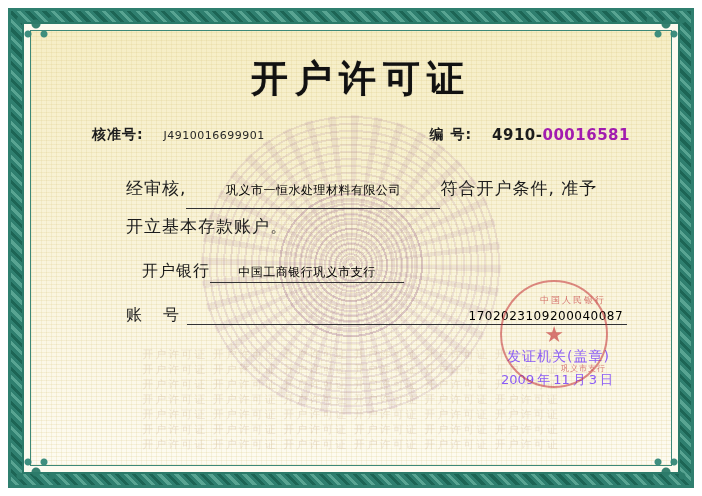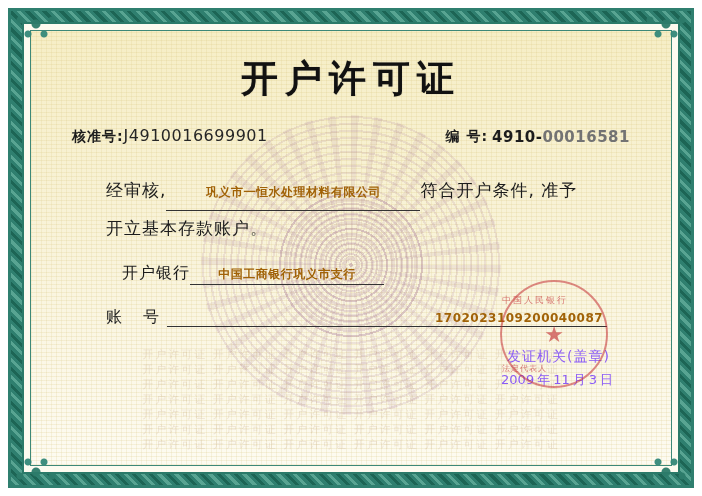--- a/index.html
+++ b/index.html
@@ -136,21 +136,21 @@
   .watermark-band div { text-align: center; }
 
   
   .content {
     position: absolute;
     left: 30px;
     top: 30px;
     right: 30px;
     bottom: 30px;
     box-sizing: border-box;
-    padding: 18px 42px 0 42px;
+    padding: 18px 42px 0 62px;
     font-family: "DejaVu Sans", "Liberation Sans", sans-serif;
     color: #1c1c1c;
   }
 
   .title {
     text-align: center;
     font-size: 37px;
     font-weight: bold;
     letter-spacing: 7px;
     color: #111111;
@@ -166,40 +166,40 @@
     font-size: 13px;
   }
   .label-bold {
     font-weight: bold;
     font-size: 14px;
     letter-spacing: 1px;
   }
   .approval {
     display: flex;
     align-items: baseline;
-    gap: 0;
+    gap: 20px;
   }
   .approval .value {
-    font-size: 16px;
+    font-size: 11px;
     color: #262626;
     letter-spacing: 0.5px;
     padding-bottom: 1px;
   }
   .serial {
     display: flex;
     align-items: center;
-    gap: 4px;
+    gap: 20px;
   }
   .serial .value {
     font-size: 15px;
     font-weight: bold;
     letter-spacing: 0.5px;
   }
   .serial .value .red {
-    color: #737373;
+    color: #a21caf;
   }
 
   .body-block {
     margin-top: 27px;
     font-size: 17px;
     line-height: 34px;
     letter-spacing: 1px;
   }
   .body-line {
     display: flex;
@@ -210,22 +210,22 @@
     display: inline-block;
     width: 34px;
   }
   .fill {
     display: inline-block;
     border-bottom: 1px solid #333333;
     text-align: center;
     font-size: 12px;
     letter-spacing: 0.5px;
     padding: 0 4px 1px 4px;
-    color: #a16207;
-    font-weight: 700;
+    color: #000000;
+    font-weight: 400;
   }
   .fill.company { width: 246px; }
   .fill.legal { width: 132px; }
   .fill.bank { width: 186px; }
   .fill.account { width: 430px; text-align: right; padding-left: 6px; }
 
   .line2 {
     margin-left: 34px;
   }
 
@@ -283,21 +283,21 @@
     top: 50%;
     transform: translate(-50%,-50%);
     font-size: 22px;
     color: rgba(193,39,45,0.72);
   }
   .seal .arc-top,
   .seal .arc-bottom {
     position: absolute;
     left: 0;
     right: 0;
-    text-align: left;
+    text-align: right;
     font-size: 9px;
     letter-spacing: 2px;
   }
   .seal .arc-top { top: 12px; }
   .seal .arc-bottom { bottom: 12px; font-size: 8px; letter-spacing: 1px; }
 </style>
 </head>
 <body>
 
 <div class="certificate">
@@ -367,17 +367,17 @@
     <div class="issuer">
       <div>发证机关(盖章)</div>
       <div class="date">
         <span>2009</span><span class="num">年</span><span>11</span><span class="num">月</span><span>3</span><span class="num">日</span>
       </div>
     </div>
 
     <div class="seal">
       <div class="arc-top">中国人民银行</div>
       <div class="star">★</div>
-      <div class="arc-bottom">法定代表人</div>
+      <div class="arc-bottom">巩义市支行</div>
     </div>
 
   </div>
 </div>
 
 </body></html>

